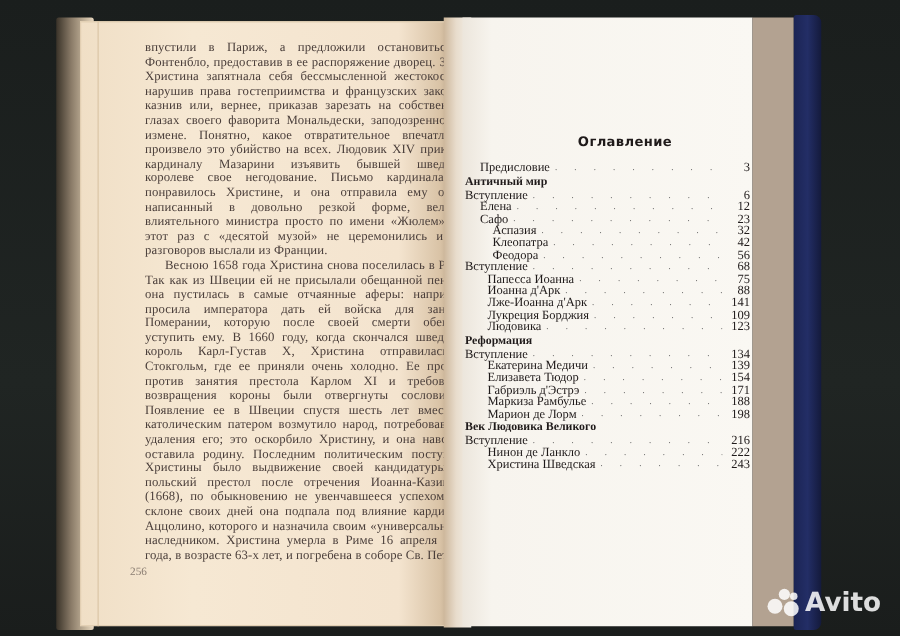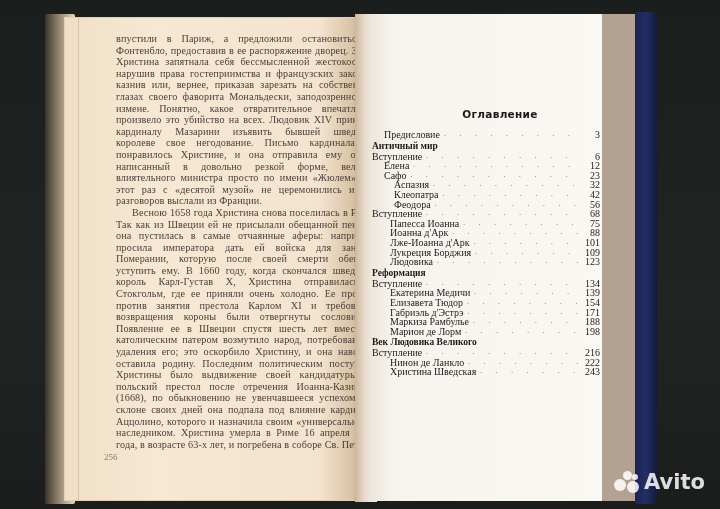--- a/index.html
+++ b/index.html
@@ -101,21 +101,21 @@
         <span class="pg">75</span>
       </div>
       <div class="row l2">
         <span class="lbl">Иоанна д'Арк</span>
         <span class="dots">. . . . . . . . . . . . . . . . . . . . . .</span>
         <span class="pg">88</span>
       </div>
       <div class="row l2">
         <span class="lbl">Лже-Иоанна д'Арк</span>
         <span class="dots">. . . . . . . . . . . . . . . . . . . . . .</span>
-        <span class="pg">101</span>
+        <span class="pg">141</span>
       </div>
       <div class="row l2">
         <span class="lbl">Лукреция Борджия</span>
         <span class="dots">. . . . . . . . . . . . . . . . . . . . . .</span>
         <span class="pg">109</span>
       </div>
       <div class="row l2">
         <span class="lbl">Людовика</span>
         <span class="dots">. . . . . . . . . . . . . . . . . . . . . .</span>
         <span class="pg">123</span>

